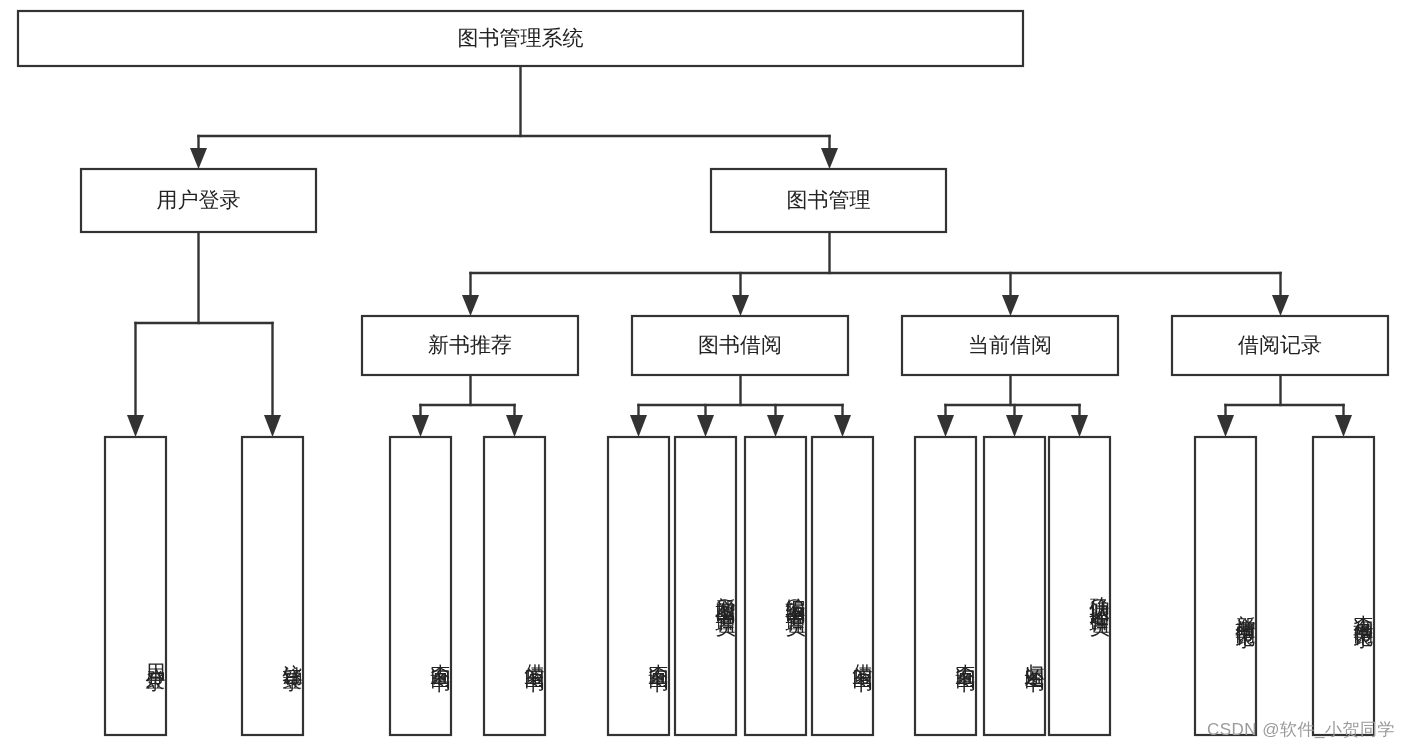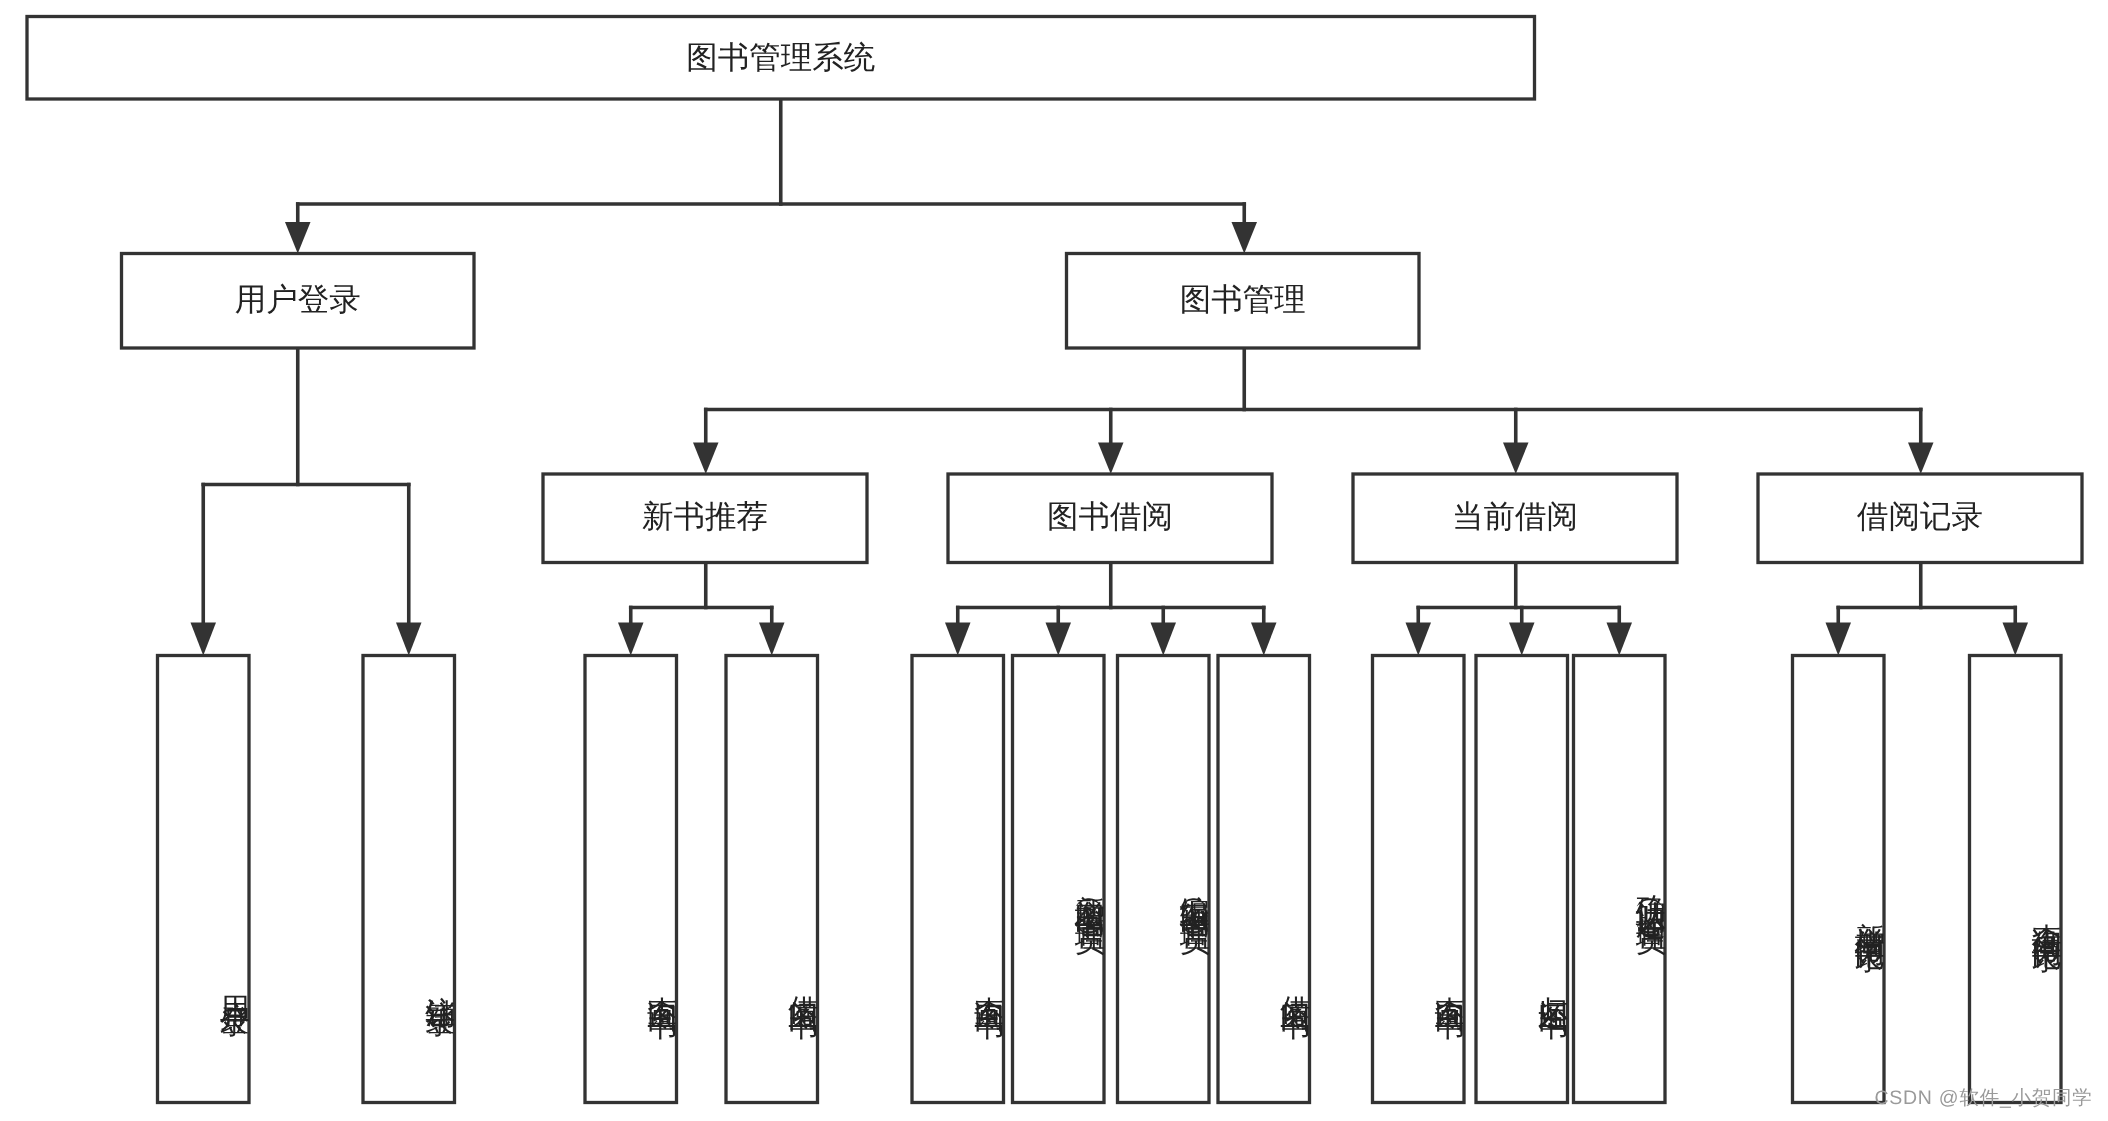--- a/index.html
+++ b/index.html
@@ -63,21 +63,21 @@
     color: #222222;
     letter-spacing: 3px;
     white-space: nowrap;
     pointer-events: none;
     font-family: "Liberation Sans", "DejaVu Sans", sans-serif;
   }
   .watermark {
     position: absolute;
     right: 10px;
     bottom: 6px;
-    font-size: 13px;
+    font-size: 17px;
     color: #9a9a9a;
     letter-spacing: 0.5px;
     font-family: "Liberation Sans", "DejaVu Sans", sans-serif;
     white-space: nowrap;
   }
 </style>
 </head>
 <body>
 
 <div id="diagram-root">

